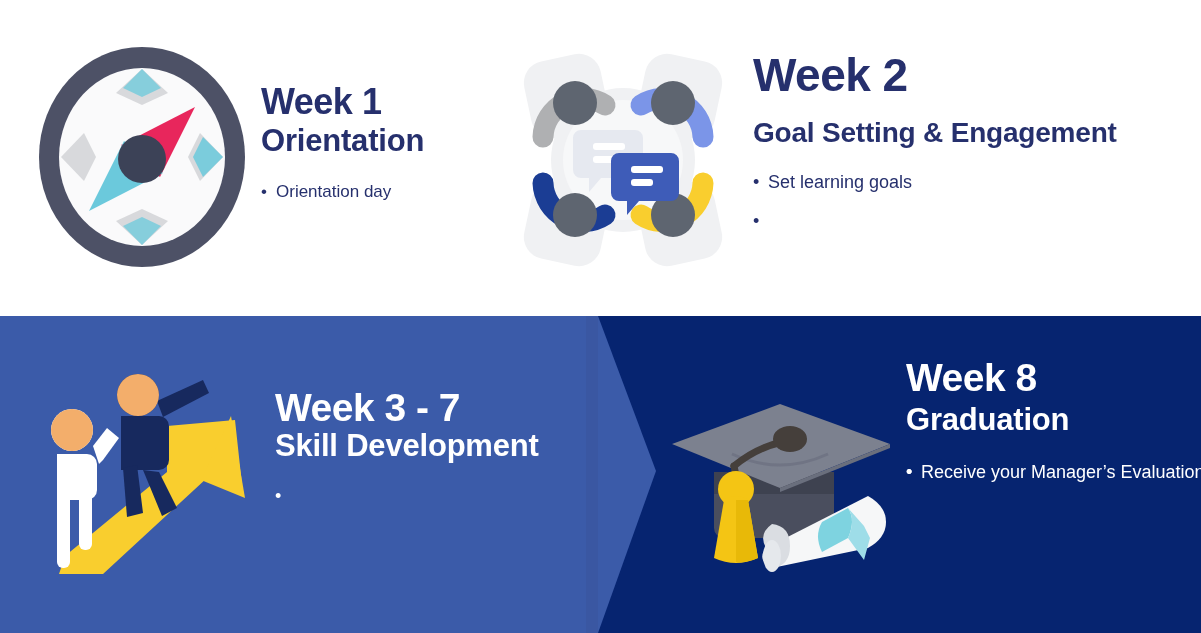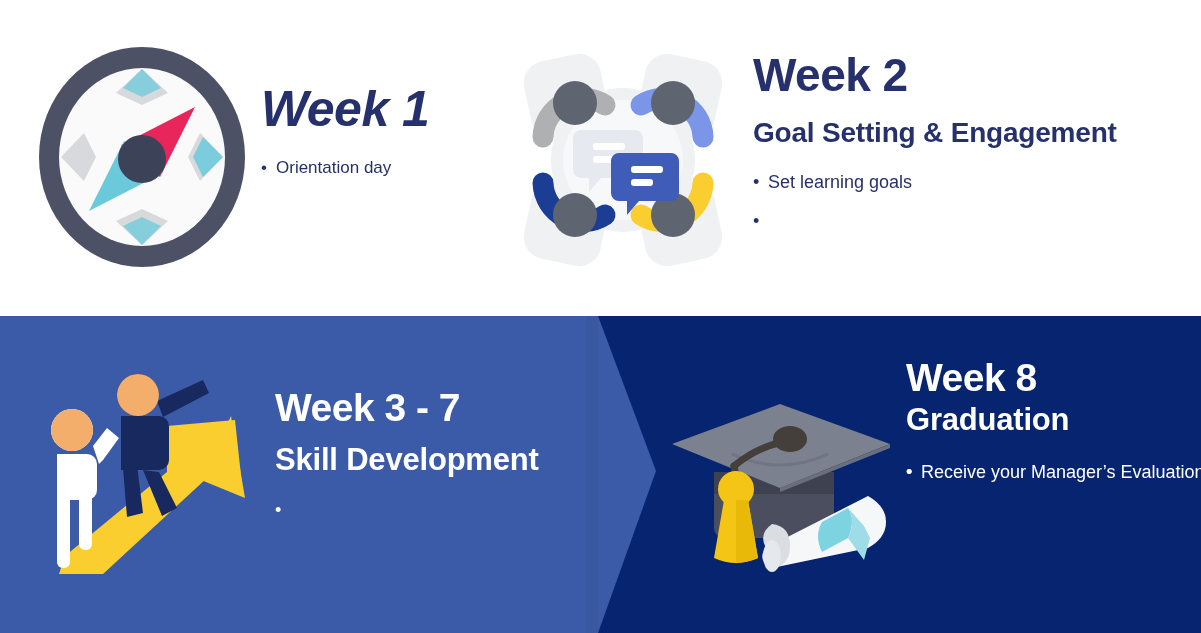--- a/index.html
+++ b/index.html
@@ -57,35 +57,35 @@
   }
   .bullets li .dot {
     position:absolute; left:0; top:0;
   }
 
   .dark-text  { color:#26306D; }
   .light-text { color:#FFFFFF; }
 
   
   #tb-week1 { left:261px; top:83px; }
-  #tb-week1 .week-label { font-size:50px;font-style:italic; }
+  #tb-week1 .week-label { font-size:36px; }
   #tb-week1 .week-sub   { font-size:31px; margin-top:4px; }
   #tb-week1 .bullets    { margin-top:22px; font-size:17px; }
 
   
   #tb-week2 { left:753px; top:52px; width:420px; }
   #tb-week2 .week-label { font-size:46px; }
   #tb-week2 .week-sub   { font-size:28px; margin-top:18px; white-space:nowrap; }
   #tb-week2 .bullets    { margin-top:22px; font-size:18px; }
   #tb-week2 .bullets li { margin-bottom:16px; }
 
   
   #tb-week37 { left:275px; top:388px; width:360px; }
   #tb-week37 .week-label { font-size:39px; }
-  #tb-week37 .week-sub   { font-size:31px; margin-top:14px; }
+  #tb-week37 .week-sub   { font-size:31px; margin-top:0; }
   #tb-week37 .bullets    { margin-top:22px; font-size:18px; }
 
   
   #tb-week8 { left:906px; top:358px; width:300px; }
   #tb-week8 .week-label { font-size:39px; }
   #tb-week8 .week-sub   { font-size:31px; margin-top:4px; }
   #tb-week8 .bullets    { margin-top:24px; font-size:18px; }
   #tb-week8 .bullets li { margin-bottom:20px; }
 
   
@@ -190,20 +190,21 @@
       <path d="M104 152 L206 100 q18 10 18 26 q0 16 -18 26 L110 172 q-14 -10 -6 -20 z" fill="#F6F7F8"></path>
       <path d="M104 152 q-10 12 6 20 q18 -2 18 -22 q0 -20 -18 -22 q-14 10 -6 24 z" fill="#DADDE2"></path>
       <ellipse cx="110" cy="160" rx="9" ry="16" fill="#E5E8EC"></ellipse>
       <path d="M160 126 L186 112 q8 12 0 30 L160 156 q-8 -16 0 -30 z" fill="#7ED3E0"></path>
       <path d="M186 112 q8 12 0 30 l16 22 l6 -22 l-6 -12 z" fill="#9EDDE8"></path>
     </svg>
   </div>
 
   <div class="textblock" id="tb-week1">
     <div class="week-label dark-text">Week 1</div>
+    <div class="week-sub dark-text">Orientation</div>
     <ul class="bullets dark-text">
       <li>
         <span class="dot">•</span>
         <span>Orientation day</span>
       </li>
     </ul>
   </div>
 
   <div class="textblock" id="tb-week2">
     <div class="week-label dark-text">Week 2</div>

